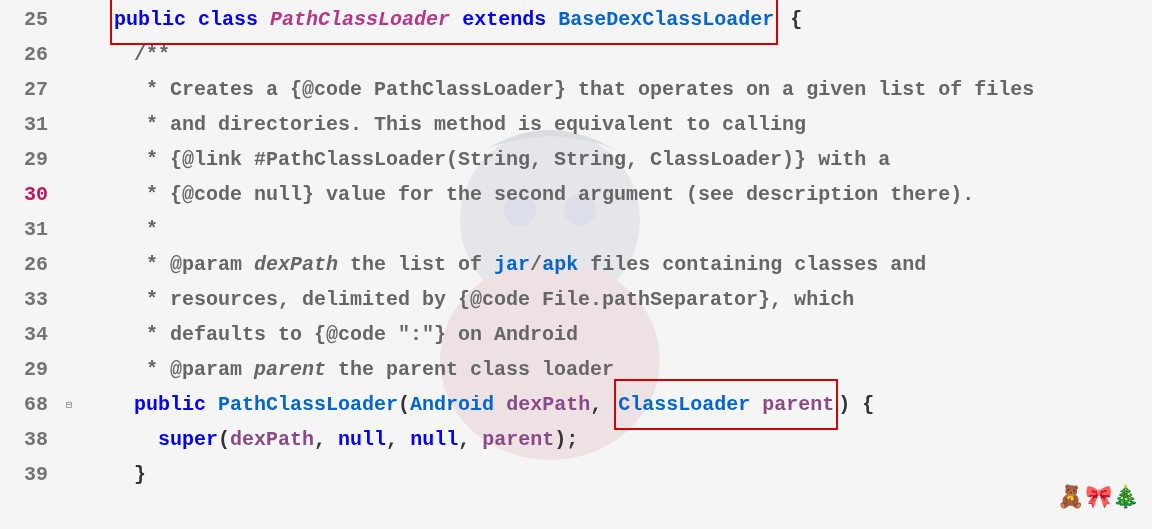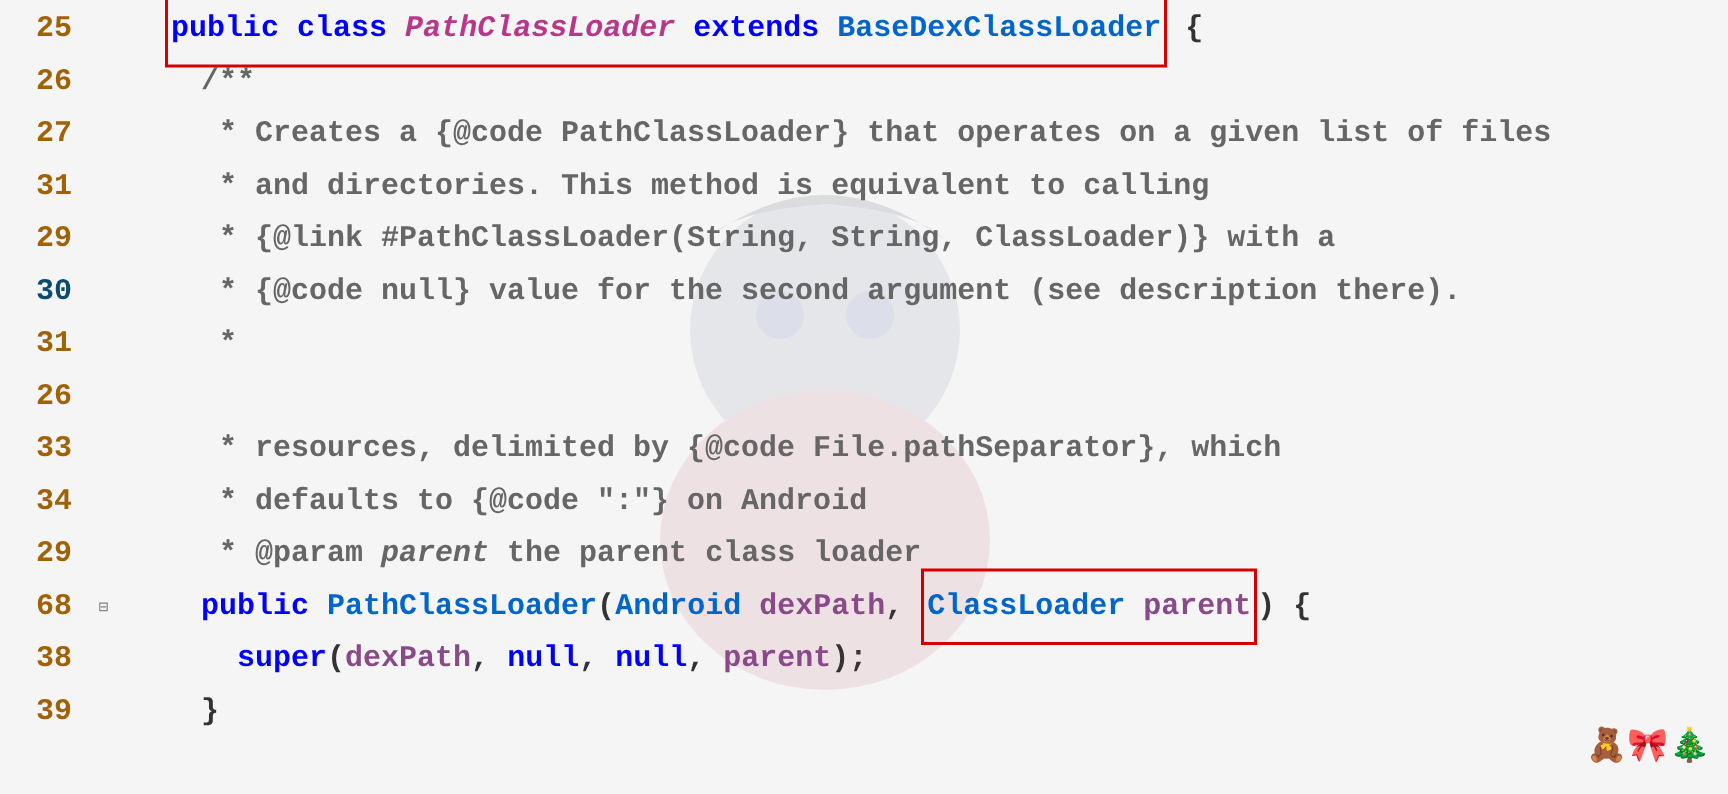--- a/index.html
+++ b/index.html
@@ -30,25 +30,25 @@
     .line {
       display: flex;
       align-items: center;
       height: 35px;
       white-space: pre;
     }
     .gutter {
       width: 60px;
       text-align: right;
       padding-right: 12px;
-      color: #a16207;
+      color: #737373;
       font-weight: bold;
       user-select: none;
     }
-    .gutter.dark { color: #0c4a6e; }
+    .gutter.dark { color: #be185d; }
     .fold-marker {
       width: 18px;
       font-size: 11px;
       color: #888;
       text-align: center;
       user-select: none;
     }
     .code {
       padding-left: 8px;
       font-weight: 600;
@@ -129,20 +129,21 @@
 
   <div class="line">
     <span class="gutter">31</span>
     <span class="fold-marker"></span>
     <span class="code comment">    <span> *</span></span>
   </div>
 
   <div class="line">
     <span class="gutter">26</span>
     <span class="fold-marker"></span>
+    <span class="code comment">    <span> * @param </span><span class="paramitalic">dexPath</span><span> the list of </span><span class="jar">jar</span><span>/</span><span class="jar">apk</span><span> files containing classes and</span></span>
   </div>
 
   <div class="line">
     <span class="gutter">33</span>
     <span class="fold-marker"></span>
     <span class="code comment">    <span> * resources, delimited by {@code File.pathSeparator}, which</span></span>
   </div>
 
   <div class="line">
     <span class="gutter">34</span>

